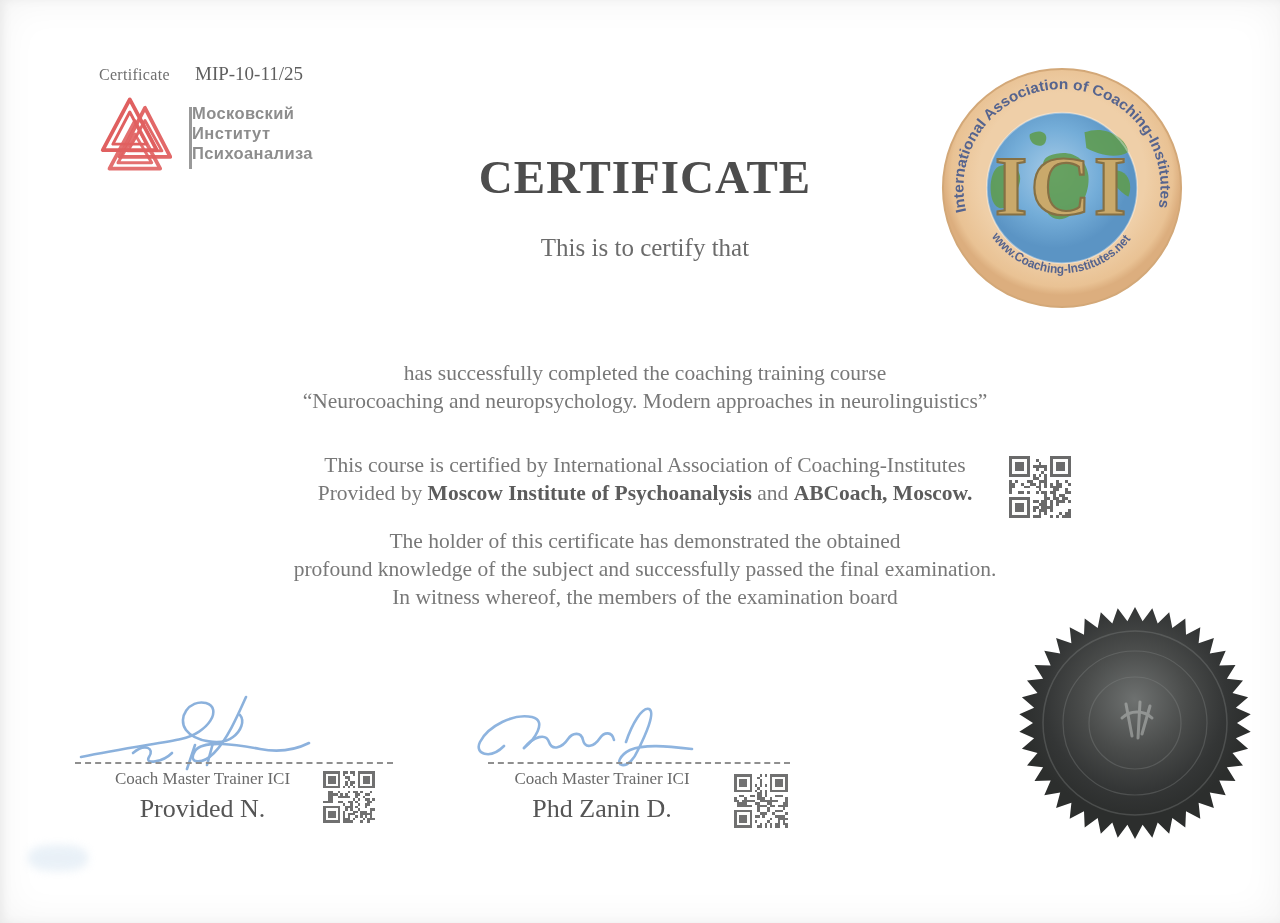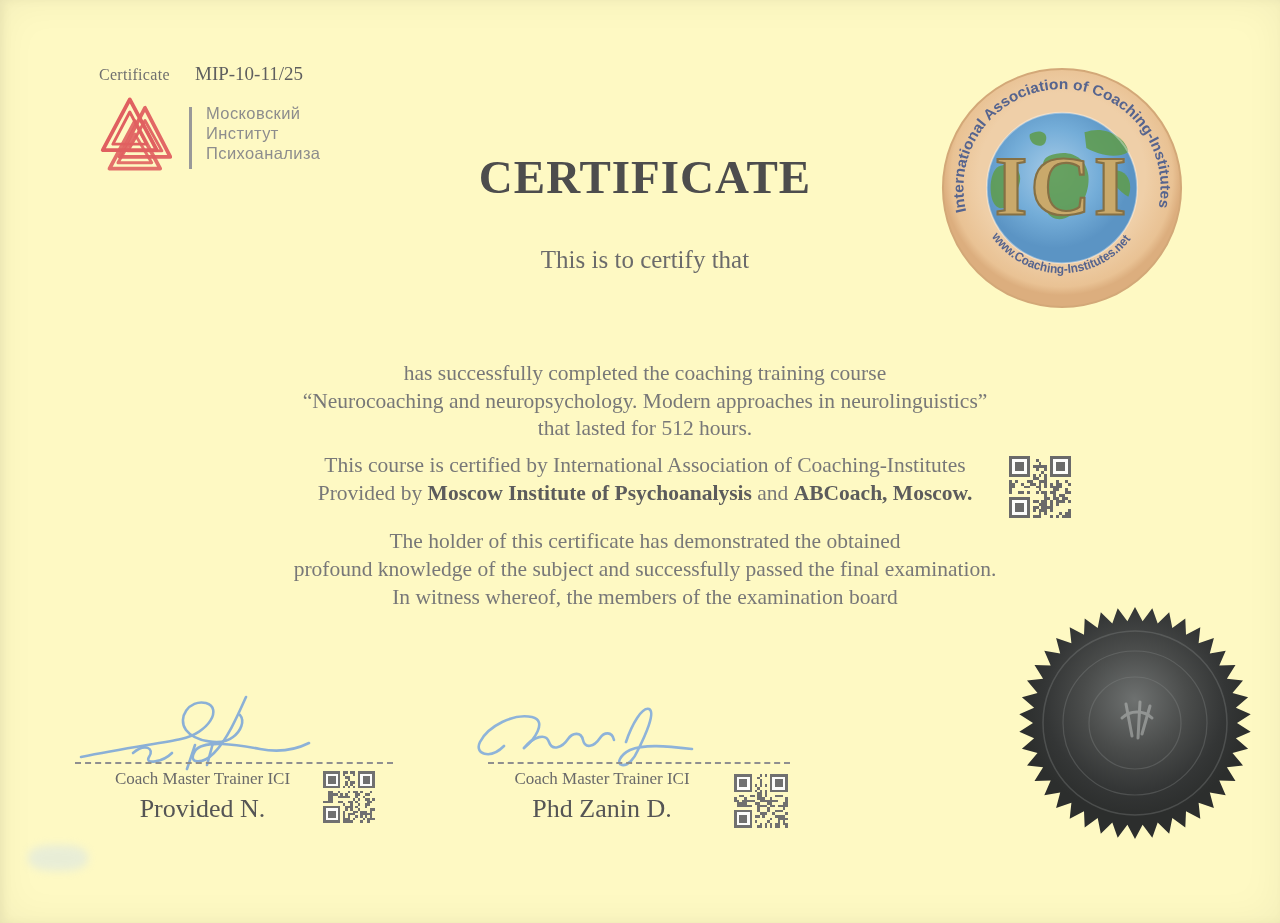--- a/index.html
+++ b/index.html
@@ -1,33 +1,33 @@
 <!DOCTYPE html>
 <html><head>
 <meta charset="utf-8">
 <style>
   html,body{margin:0;padding:0;background:#e8e8e6;}
   .page{
     position:relative;width:1280px;height:923px;margin:0 auto;
-    background:#fef9c3;overflow:hidden;
+    background:#ffffff;overflow:hidden;
     box-shadow:inset 0 0 40px rgba(0,0,0,0.05), inset 4px 0 10px rgba(0,0,0,0.05);
     font-family:"Liberation Serif", serif;color:#757575;
   }
   .abs{position:absolute;}
   
   .cert-label{left:99px;top:66px;font-size:16px;color:#6f6f6f;letter-spacing:.3px;}
   .cert-number{left:195px;top:63px;font-size:19px;color:#5f5f5f;}
   .logo-box{left:96px;top:92px;width:76px;height:84px;}
   .divider{left:189px;top:107px;width:3px;height:62px;background:#999;}
-  .inst-name{left:206px;top:103px;font-family:"Liberation Sans",sans-serif;font-weight:normal;
+  .inst-name{left:192px;top:103px;font-family:"Liberation Sans",sans-serif;font-weight:bold;
     font-size:16.5px;line-height:20px;color:#8d8d8d;letter-spacing:.4px;}
   
   .col{left:145px;width:1000px;text-align:center;}
   .title{top:150px;font-size:47px;font-weight:bold;color:#4d4d4d;letter-spacing:1px;}
-  .certify{top:234px;font-size:25px;color:#6b6b6b;margin-top:12px;}
+  .certify{top:234px;font-size:25px;color:#6b6b6b;}
   .name{top:281px;font-size:34px;font-weight:bold;color:#3e3e3e;}
   .para{font-size:21.5px;line-height:27.5px;color:#787878;}
   .p1{top:360px;} .p2{top:452px;} .p3{top:528px;} .p4{top:584px;}
   .para b{color:#5c5c5c;}
   
   .qr{line-height:0;}
   .qr svg{width:100%;height:100%;}
   .qr-cert{left:1008px;top:455px;width:64px;height:64px;}
   .qr-sig1{left:322px;top:770px;width:54px;height:54px;}
   .qr-sig2{left:733px;top:773px;width:56px;height:56px;}
@@ -112,21 +112,20 @@
       </text>
     </svg>
   </div>
 
   <div class="abs col title">CERTIFICATE</div>
   <div class="abs col certify">This is to certify that</div>
 
   <div class="abs col para p1">
     <div>has successfully completed the coaching training course</div>
     <div>“Neurocoaching and neuropsychology. Modern approaches in neurolinguistics”</div>
-    <div>that lasted for 512 hours.</div>
   </div>
 
   <div class="abs col para p2">
     <div>This course is certified by International Association of Coaching-Institutes</div>
     <div><span>Provided by </span><b>Moscow Institute of Psychoanalysis</b><span> and </span><b>ABCoach, Moscow.</b></div>
   </div>
 
   <div class="abs col para p3">
     <div>The holder of this certificate has demonstrated the obtained</div>
     <div>profound knowledge of the subject and successfully passed the final examination.</div>

